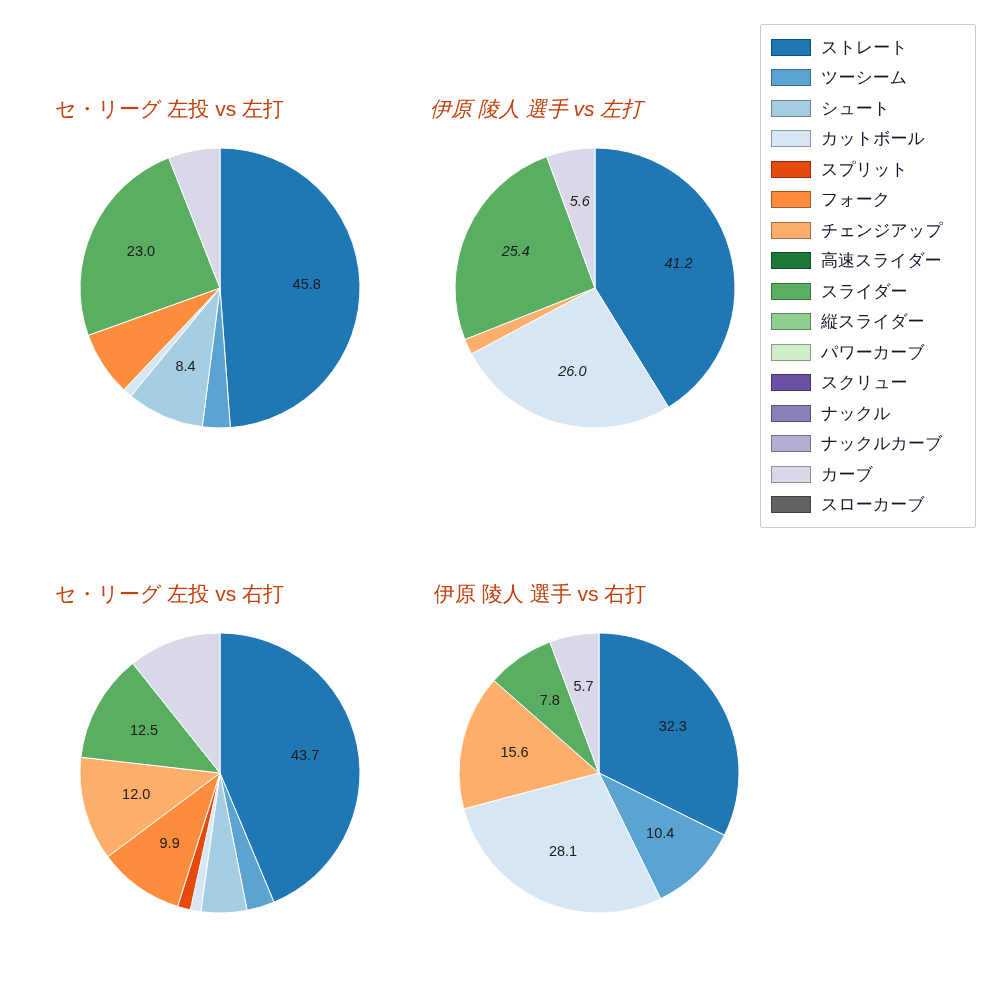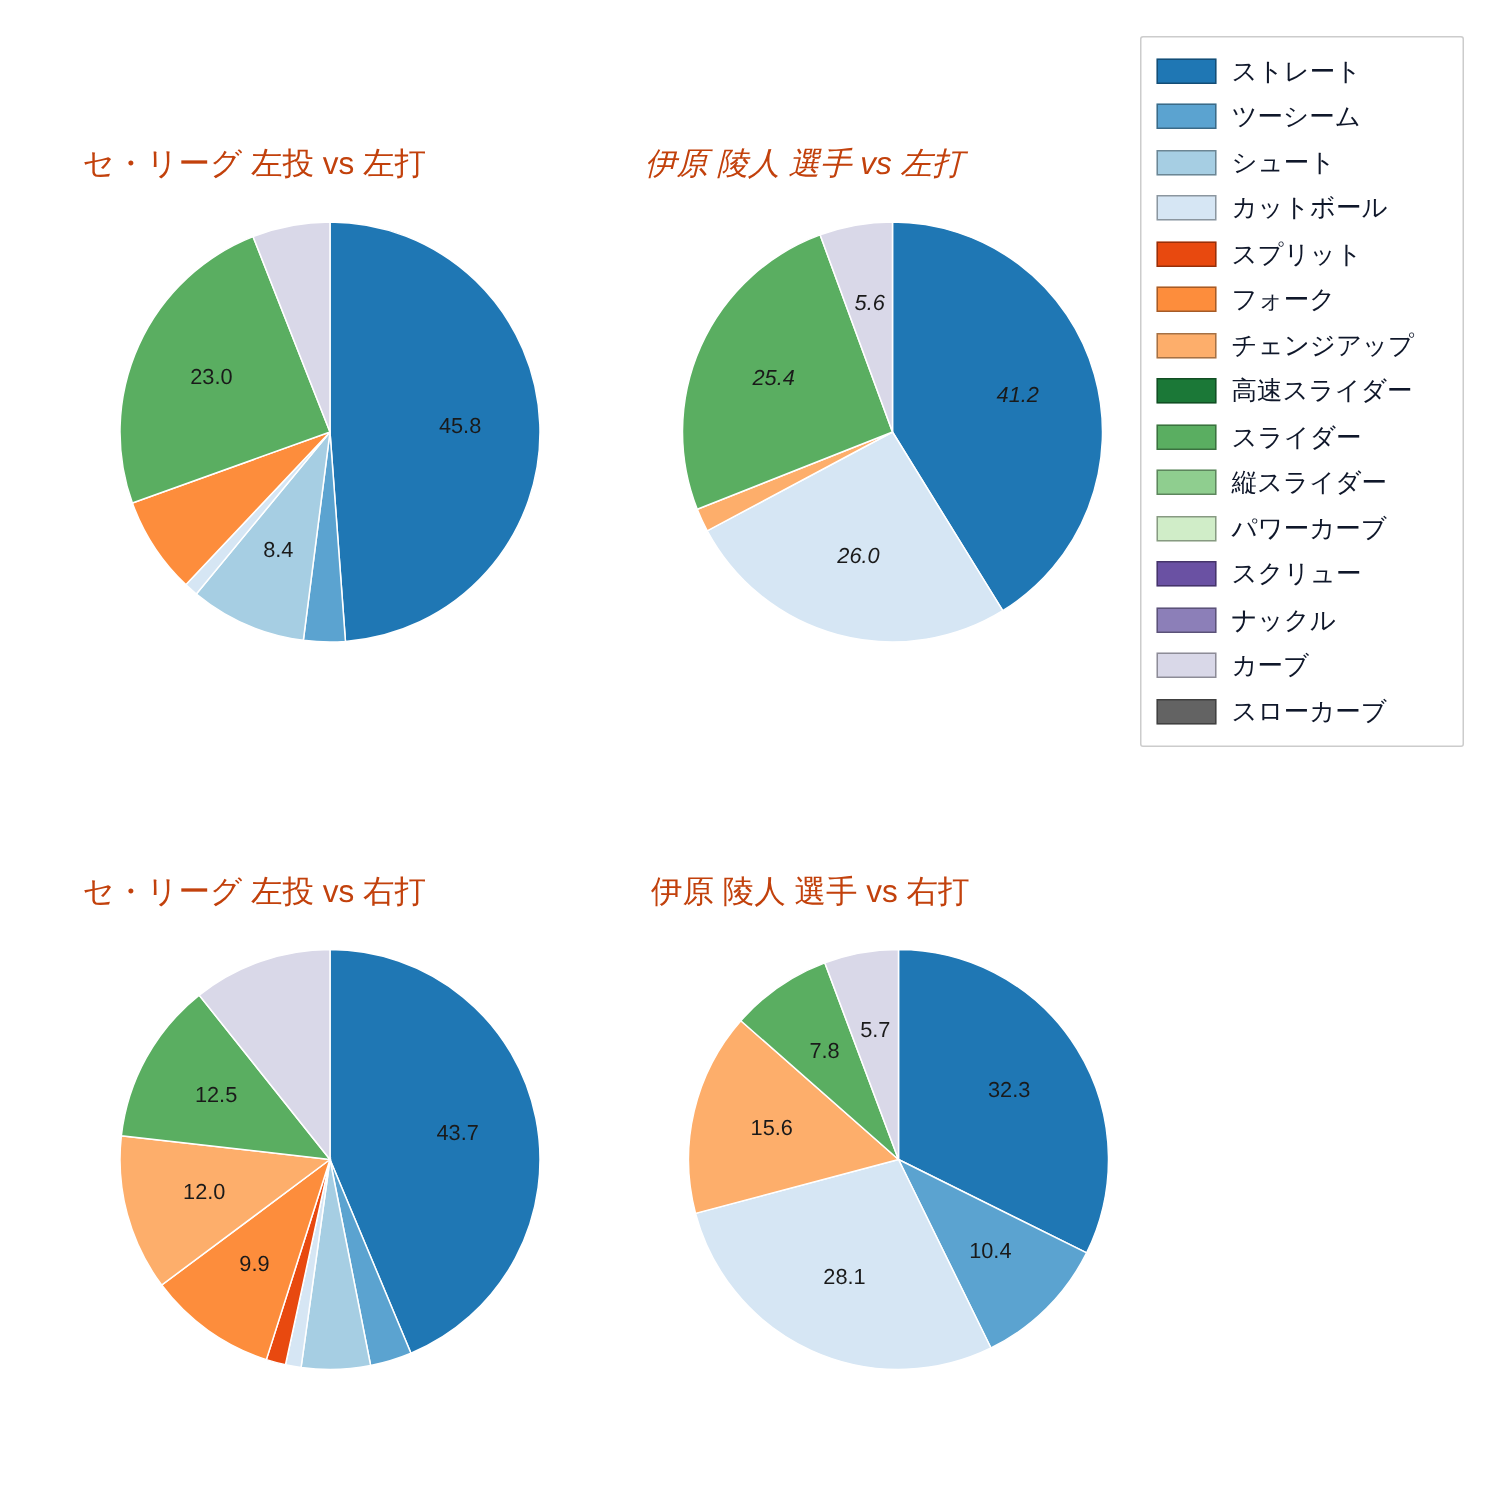--- a/index.html
+++ b/index.html
@@ -196,20 +196,24 @@
     </div>
     <div class="legend-row">
       <span class="legend-swatch" style="background: rgb(106, 81, 163);"></span>
       <span class="legend-label">スクリュー</span>
     </div>
     <div class="legend-row">
       <span class="legend-swatch" style="background: rgb(140, 127, 184);"></span>
       <span class="legend-label">ナックル</span>
     </div>
     <div class="legend-row">
+      <span class="legend-swatch" style="background: rgb(179, 174, 212);"></span>
+      <span class="legend-label">ナックルカーブ</span>
+    </div>
+    <div class="legend-row">
       <span class="legend-swatch" style="background: rgb(217, 216, 232);"></span>
       <span class="legend-label">カーブ</span>
     </div>
     <div class="legend-row">
       <span class="legend-swatch" style="background: rgb(99, 99, 99);"></span>
       <span class="legend-label">スローカーブ</span>
     </div>
   </div>
 
 </body></html>

